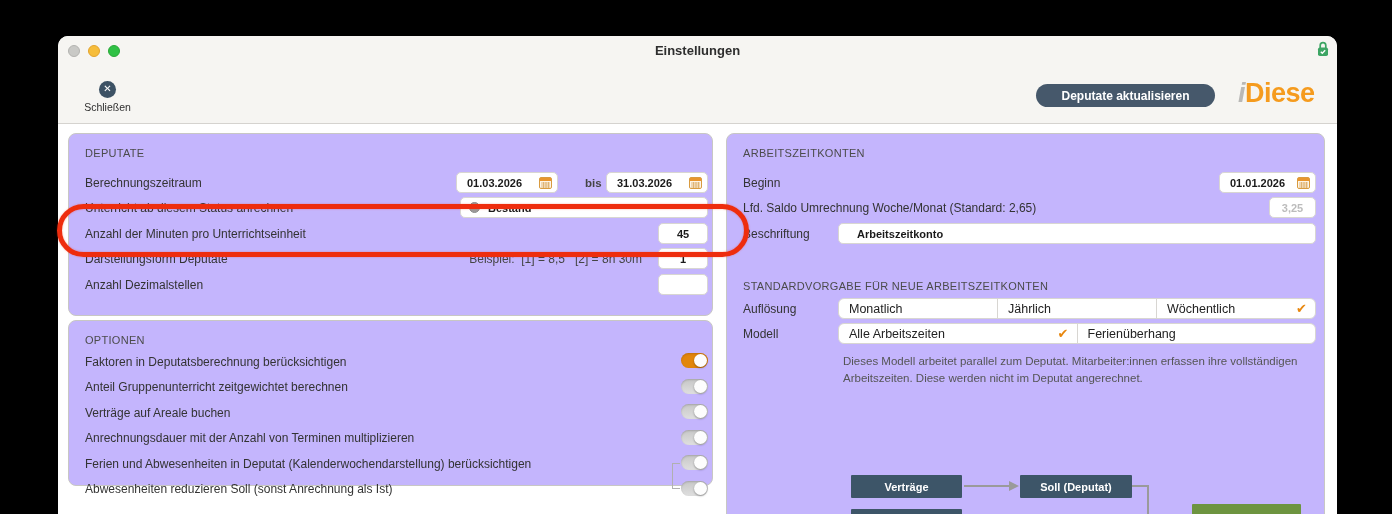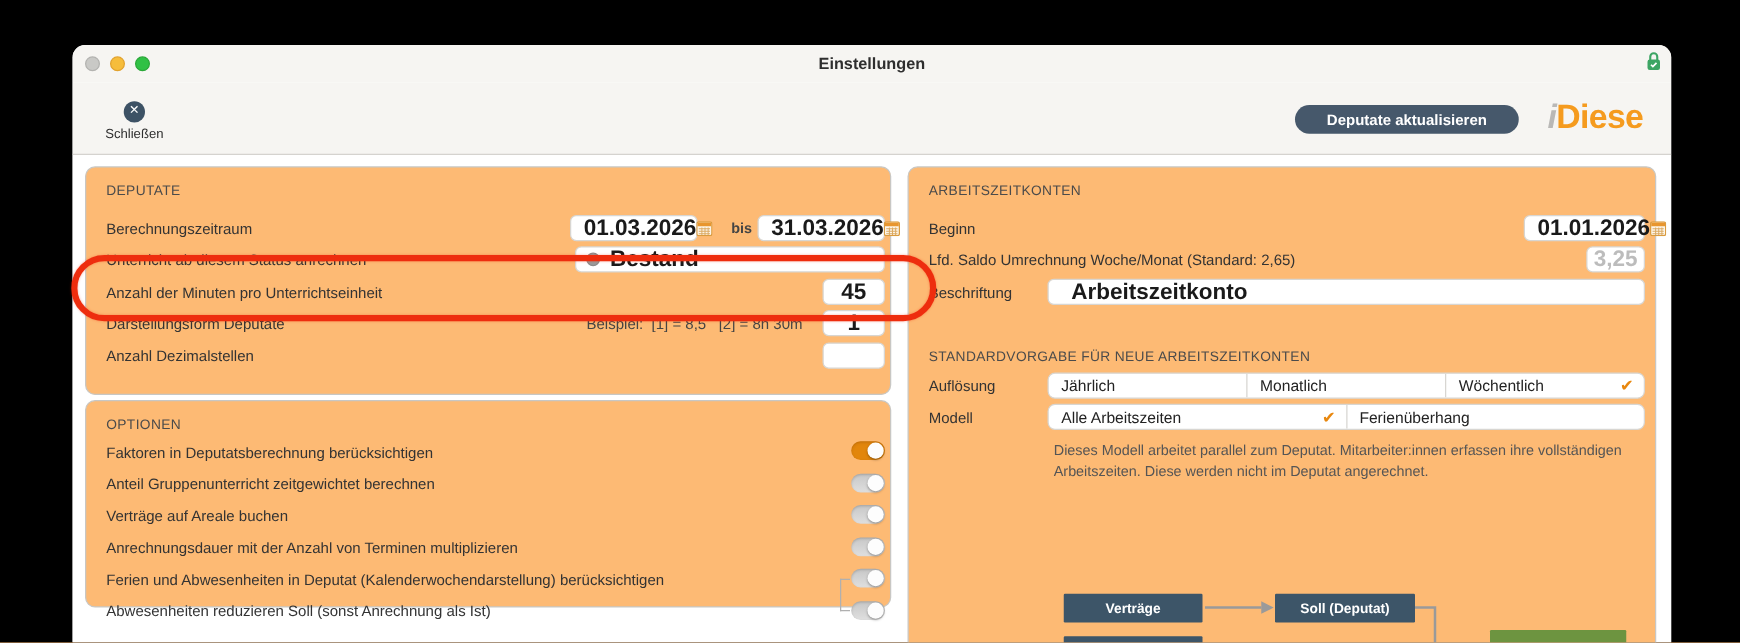--- a/index.html
+++ b/index.html
@@ -39,33 +39,33 @@
   .update-btn{
     position:absolute;left:978px;top:18px;width:179px;height:23px;border-radius:12px;
     background:#46586b;color:#fff;font-size:12px;font-weight:600;
     display:flex;align-items:center;justify-content:center;border:none;
   }
   .logo{position:absolute;left:1180px;top:12px;font-size:27px;font-weight:bold;letter-spacing:-0.5px;}
   .logo .logo-i{color:#b9b8b6;font-style:italic;}
   .logo .logo-rest{color:#f59b1e;}
   .content{position:relative;background:#fff;height:390px;}
   .panel{
-    position:absolute;background:#fdba74;border:1px solid #c8c7c4;border-radius:8px;
+    position:absolute;background:#c4b5fd;border:1px solid #c8c7c4;border-radius:8px;
     box-sizing:border-box;
   }
   .panel-deputate{left:10px;top:9px;width:645px;height:183px;}
   .panel-optionen{left:10px;top:196px;width:645px;height:166px;}
   .panel-arbeit{left:668px;top:9px;width:599px;height:600px;}
   .sec-title{
     position:absolute;left:16px;font-size:11px;color:#4b4b4b;letter-spacing:0.3px;
   }
   .lbl{position:absolute;left:16px;font-size:12px;color:#333;white-space:nowrap;}
   .field{
     position:absolute;height:21px;background:#fff;border:1px solid #d8d6d2;border-radius:5px;
-    box-sizing:border-box;font-size:18px;font-weight:600;color:#1a1a1a;
+    box-sizing:border-box;font-size:11px;font-weight:600;color:#1a1a1a;
     display:flex;align-items:center;
   }
   .field.center{justify-content:center;}
   .field.datef{justify-content:space-between;padding:0 5px 0 10px;}
   .field.ghost{color:#bcbcbc;font-weight:600;justify-content:center;}
   .bis{position:absolute;font-size:11.5px;font-weight:600;color:#444;}
   .dd-dot{
     display:inline-block;width:11px;height:11px;border-radius:50%;
     background:#9b9b9b;border:1px solid #8b8b8b;box-sizing:border-box;margin:0 8px 0 8px;
   }
@@ -234,25 +234,25 @@
       <div class="field ghost" style="left:542px;top:63px;width:47px">3,25</div>
 
       <div class="lbl" style="top:93px">Beschriftung</div>
       <div class="field" style="left:111px;top:89px;width:478px;padding-left:18px">Arbeitszeitkonto</div>
 
       <div class="sec-title" style="top:146px">STANDARDVORGABE FÜR NEUE ARBEITSZEITKONTEN</div>
 
       <div class="lbl" style="top:168px">Auflösung</div>
       <div class="seg" style="top:164px">
         <div class="seg-opt">
+          <span>Monatlich</span>
+          <span class="seg-check">✔</span>
+        </div>
+        <div class="seg-opt">
           <span>Jährlich</span>
-          <span class="seg-check">✔</span>
-        </div>
-        <div class="seg-opt">
-          <span>Monatlich</span>
           <span class="seg-check">✔</span>
         </div>
         <div class="seg-opt">
           <span>Wöchentlich</span>
           <span class="seg-check show">✔</span>
         </div>
       </div>
 
       <div class="lbl" style="top:193px">Modell</div>
       <div class="seg" style="top:189px">

